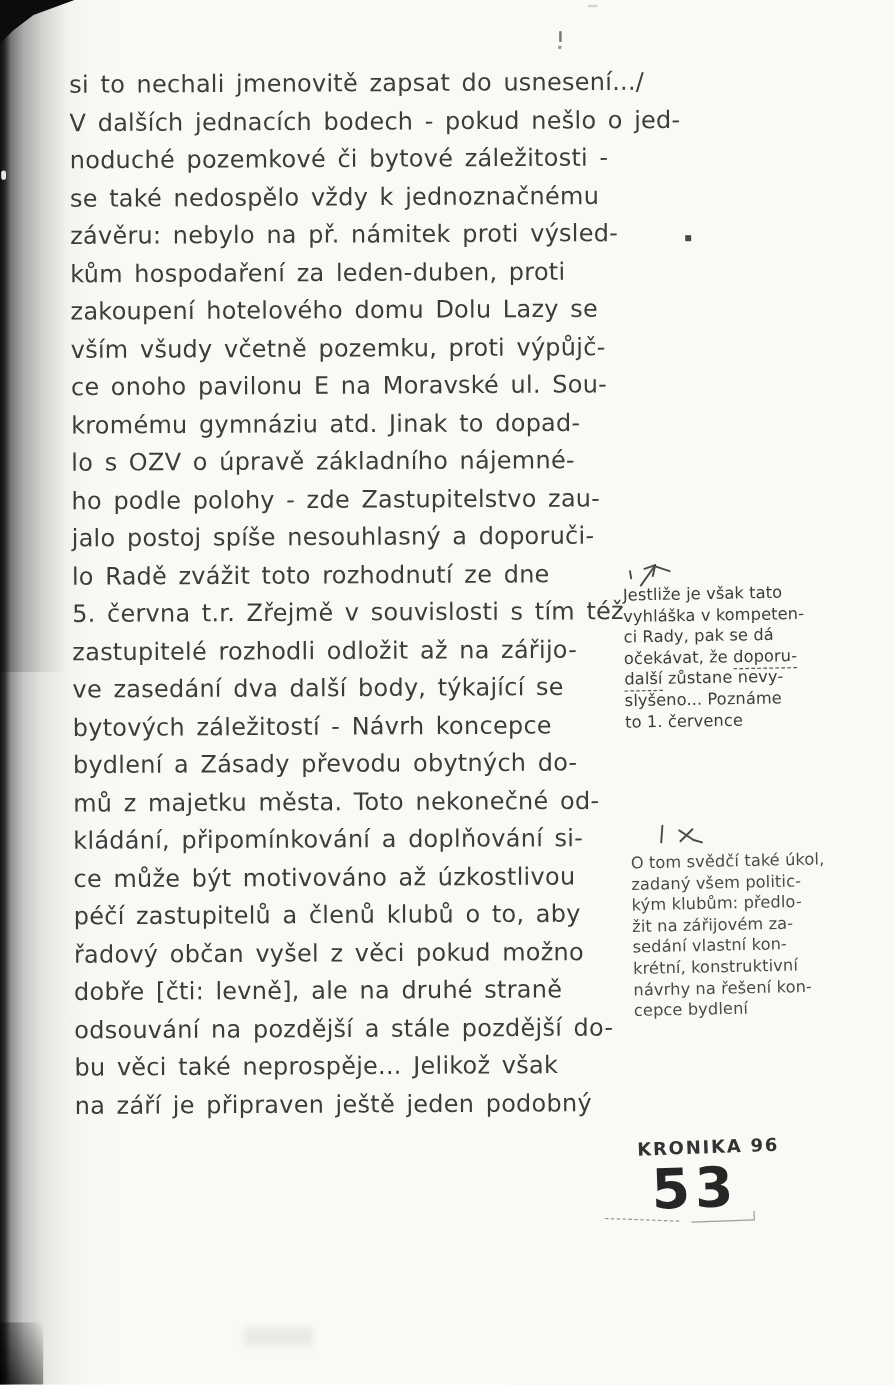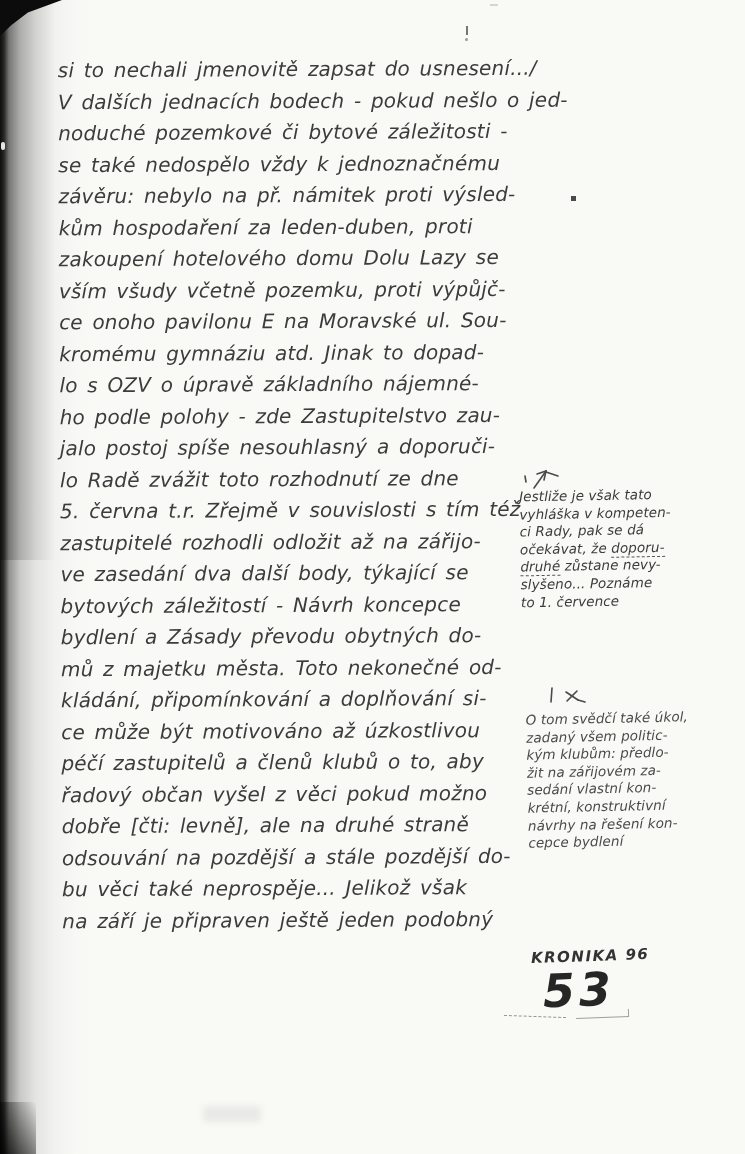--- a/index.html
+++ b/index.html
@@ -2,21 +2,20 @@
 <html><head>
 <meta charset="utf-8">
 <style>
   html,body{margin:0;padding:0;background:#ffffff;}
   .scan{
     position:relative;
     width:745px;height:1154px;
     background:#f9f9f6;
     overflow:hidden;
     font-family:"DejaVu Sans",sans-serif;
-    font-style:italic;
     color:#3c3c3c;
   }
   
   .left-shade{
     position:absolute;left:0;top:0;bottom:0;width:95px;
     background:linear-gradient(to right,
       rgba(5,5,5,0.95) 0px, rgba(22,22,22,0.88) 4px,
       rgba(60,60,60,0.55) 9px, rgba(110,110,110,0.35) 20px,
       rgba(150,150,150,0.22) 35px, rgba(190,190,190,0.12) 55px,
       rgba(220,220,220,0.05) 75px, rgba(255,255,255,0) 95px);
@@ -135,21 +134,21 @@
     <path class="pen" d="M24,9 L15,12"></path>
     <path class="pen" d="M24,9 L22,18"></path>
     <path class="pen" d="M24,10 L36,14"></path>
   </svg>
 
   <div class="note note1">
     <div class="htline">Jestliže je však tato</div>
     <div class="htline">vyhláška v kompeten-</div>
     <div class="htline">ci Rady, pak se dá</div>
     <div class="htline"><span>očekávat, že </span><span class="u-dash">doporu-</span></div>
-    <div class="htline"><span class="u-dash">druhé</span><span> zůstane nevy-</span></div>
+    <div class="htline"><span class="u-dash">další</span><span> zůstane nevy-</span></div>
     <div class="htline">slyšeno... Poznáme</div>
     <div class="htline">to 1. července</div>
   </div>
 
   <svg class="note-arrow arrow2" width="44" height="24" viewBox="0 0 44 24">
     <path class="pen" d="M6,4 L5,18"></path>
     <path class="pen" d="M20,8 L32,16"></path>
     <path class="pen" d="M31,7 L21,17"></path>
     <path class="pen" d="M32,16 L39,18"></path>
   </svg>

